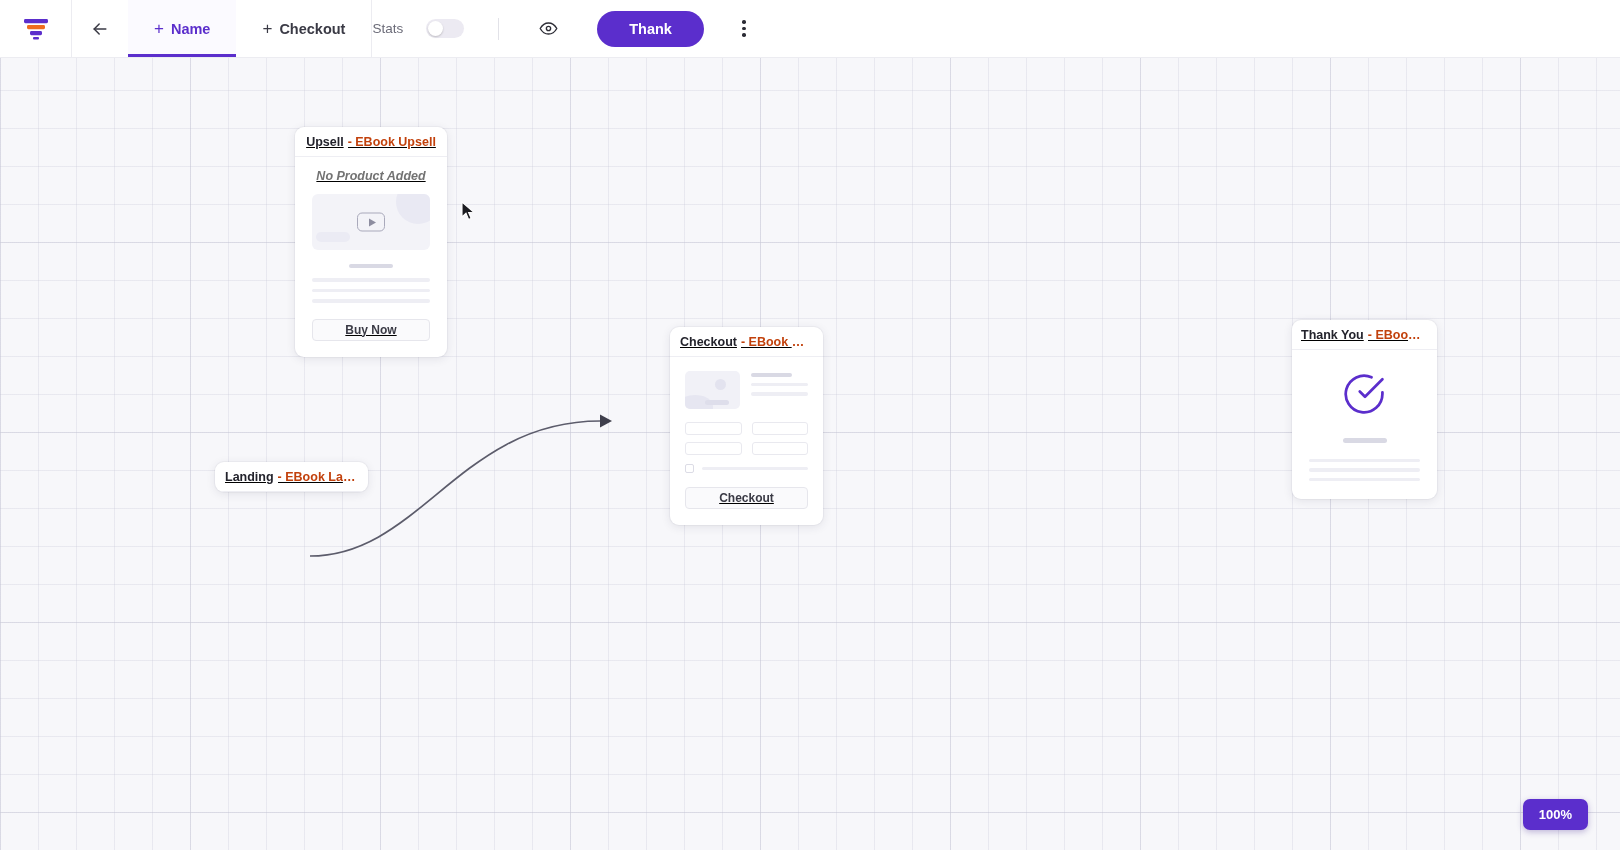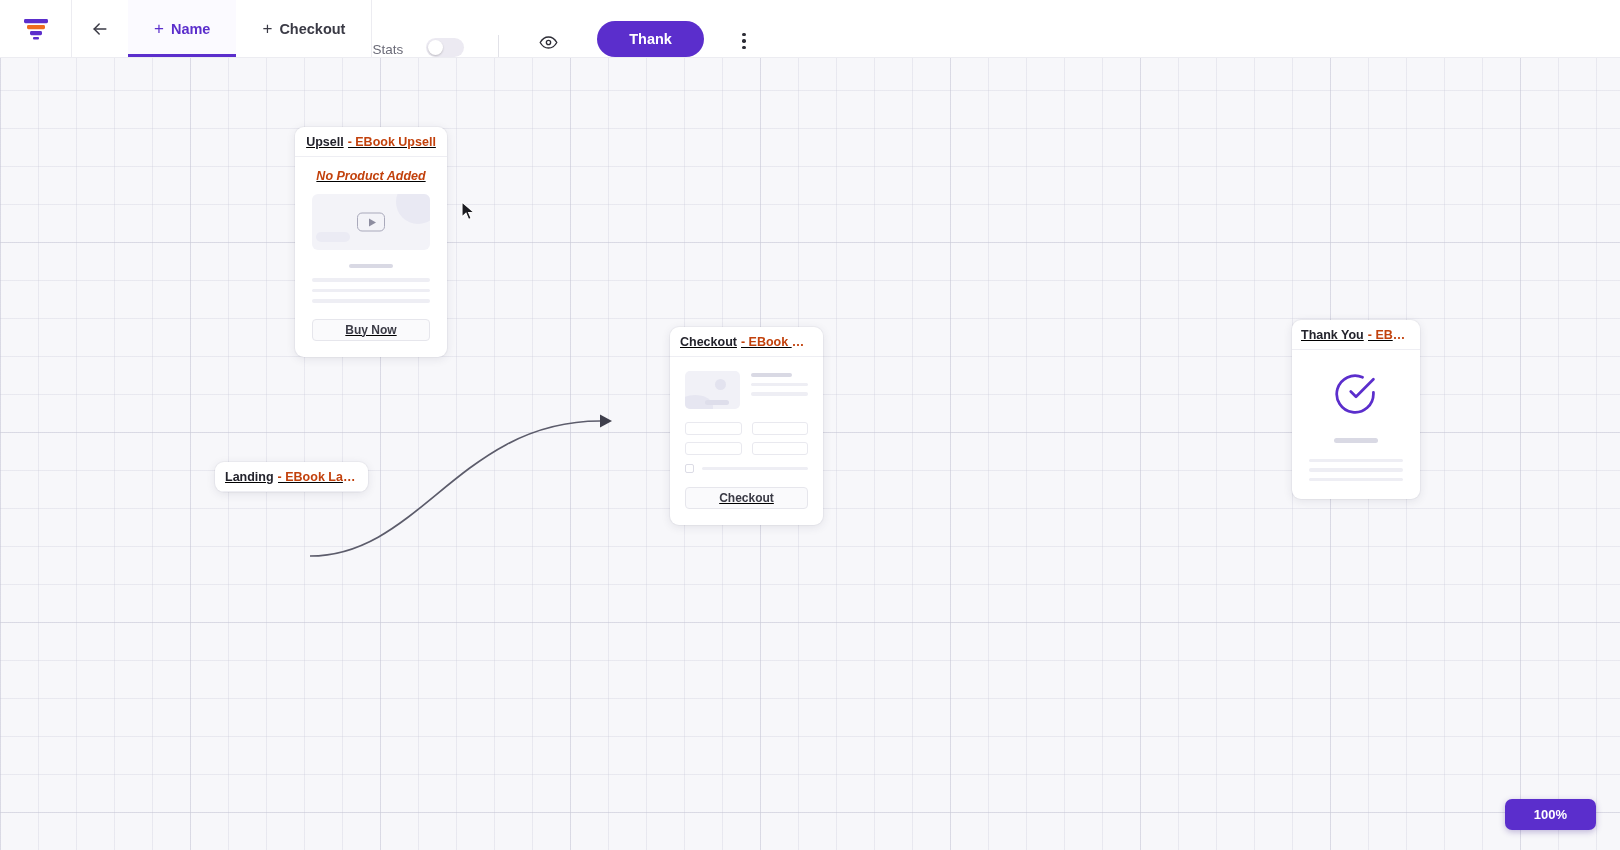--- a/index.html
+++ b/index.html
@@ -108,21 +108,21 @@
     display: flex;
     align-items: center;
     justify-content: center;
     cursor: pointer;
     border: none;
   }
   .edit-btn svg { width: 13px; height: 13px; display: block; }
 
   .right-group {
     display: flex;
-    align-items: flex-end;
+    align-items: center;
     gap: 12px;
     padding-right: 12px;
   }
   .stats-label {
     font-size: 13.5px;
     color: #6b6b78;
     margin-right: 11px;
   }
   .toggle {
     width: 38px; height: 19px;
@@ -240,21 +240,21 @@
     font-size: 12.5px;
     font-weight: bold;
     color: #c2410c;
     overflow: hidden;
     text-overflow: ellipsis;
   }
   .node-body { padding: 12px 17px 16px; }
 
   .warn {
     text-align: center;
-    color: #c2410c;
+    color: #737373;
     font-size: 12.5px;
     font-style: italic;
     font-weight: bold;
     margin-bottom: 11px;
   }
 
   .ph-btn {
     height: 22px;
     border: 1px solid #e6e6ec;
     border-radius: 4px;
@@ -390,26 +390,26 @@
     flex: none;
   }
 
   
   .ty-body { padding: 22px 17px 18px; display: flex; flex-direction: column; align-items: center; }
   .ty-icon { width: 44px; height: 44px; display: block; margin-bottom: 22px; }
 
   
   .zoom-badge {
     position: absolute;
-    right: 24px; bottom: 20px;
+    right: 32px; bottom: 20px;
     background: #5b2ecc;
     color: #ffffff;
     font-size: 13px;
     font-weight: bold;
-    padding: 8px 29px;
+    padding: 8px 16px;
     border-radius: 7px;
     cursor: pointer;
     box-shadow: 0 2px 6px rgba(60,30,140,.3);
   }
 
   .cursor { position: absolute; width: 14px; height: 20px; pointer-events: none; }
 </style>
 </head>
 <body>
 
@@ -528,21 +528,21 @@
         <span class="inp"></span>
       </div>
       <div class="cb-row">
         <span class="cbox"></span>
         <span class="sk" style="flex:1;height:3.4px;display:block;"></span>
       </div>
       <div class="ph-btn">Checkout</div>
     </div>
   </div>
 
-  <div class="node" style="left:1292px; top:262px; width:128px;text-align:center;">
+  <div class="node" style="left:1292px; top:262px; width:145px;text-align:center;">
     <div class="node-head" style="justify-content:flex-start;padding-left:9px;">
       <span class="node-title">Thank You</span>
       <span class="node-sub">- EBook Thank Y...</span>
     </div>
     <div class="ty-body">
       <svg class="ty-icon" viewBox="0 0 48 48" fill="none" stroke="#5b2ecc" stroke-width="3" stroke-linecap="round" stroke-linejoin="round">
         <path d="M43 22.2V24a20 20 0 1 1-11.9-18.3"></path>
         <path d="M43 8 24 27l-5.7-5.7"></path>
       </svg>
       <span class="sk-d" style="width:44px;height:4.5px;display:block;margin-bottom:16px;"></span>

